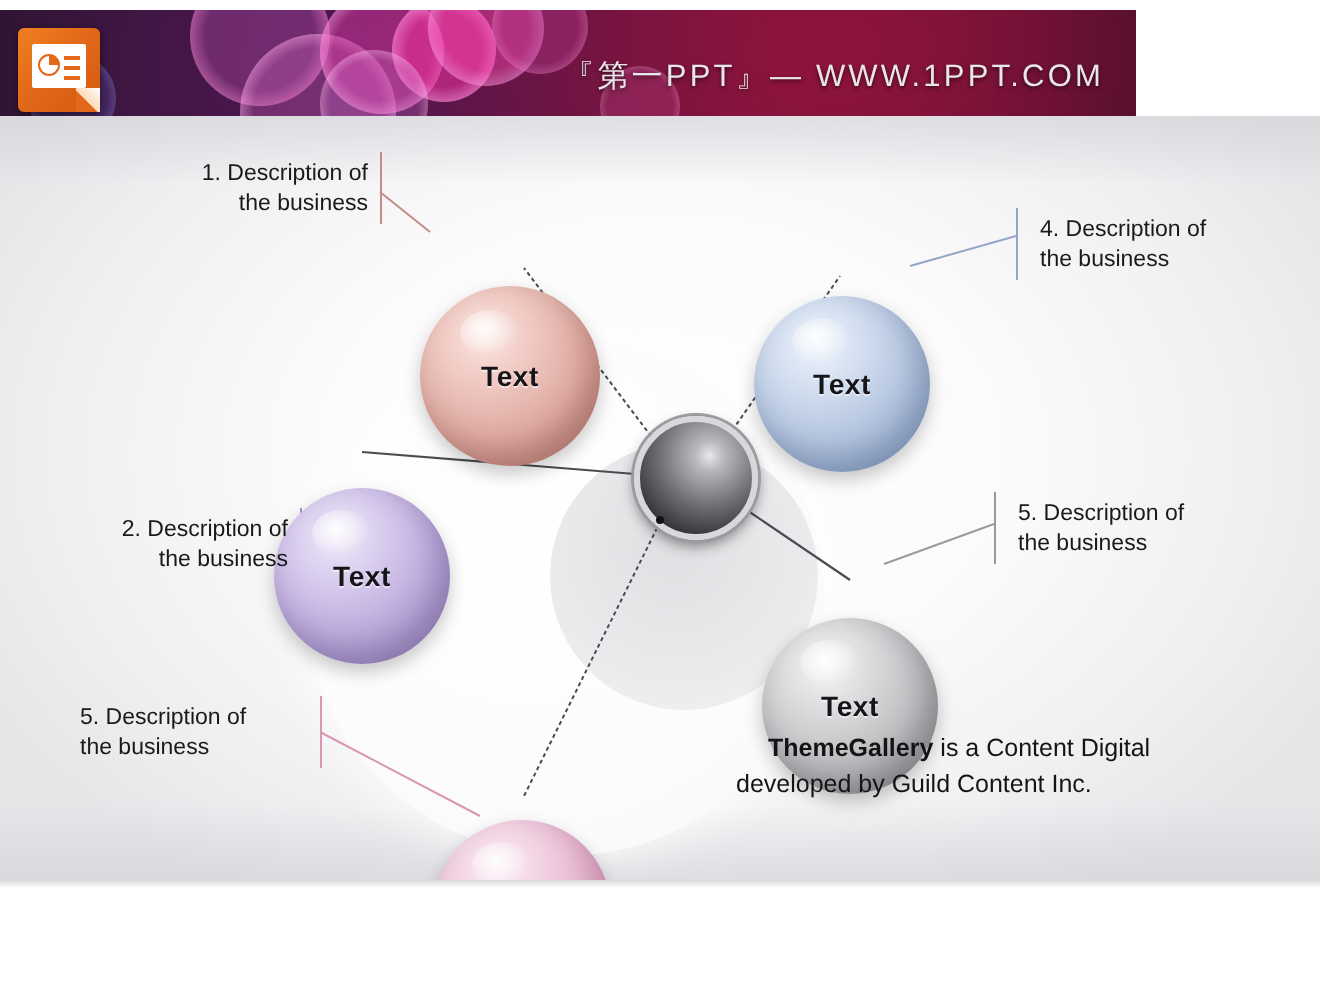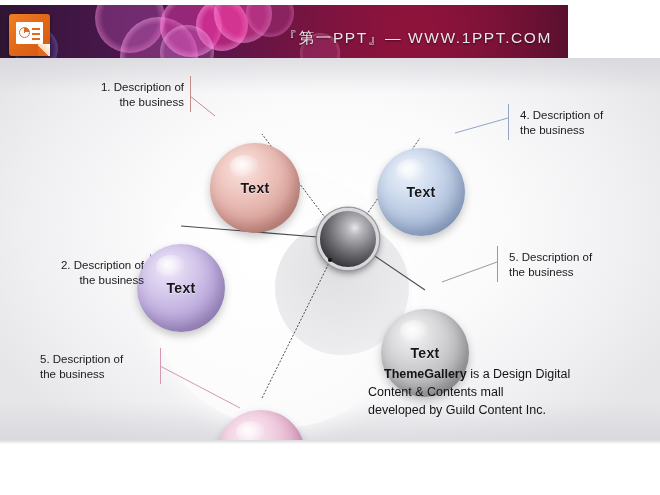--- a/index.html
+++ b/index.html
@@ -192,23 +192,22 @@
       <div>the business</div>
     </div>
 
     <div class="callout l" style="left:509px;top:192px;width:170px;">
       <div>5. Description of</div>
       <div>the business</div>
     </div>
 
     <div class="theme" style="top:307px;">
       <div>
-        <b>ThemeGallery</b><span> is a Design Digital</span>
+        <b>ThemeGallery</b><span> is a Content Digital</span>
       </div>
-      <div>Content &amp; Contents mall</div>
       <div>developed by Guild Content Inc.</div>
     </div>
 
   </div>
 
   <div class="botbar">
     <div class="topline"></div>
 
   </div>
 

